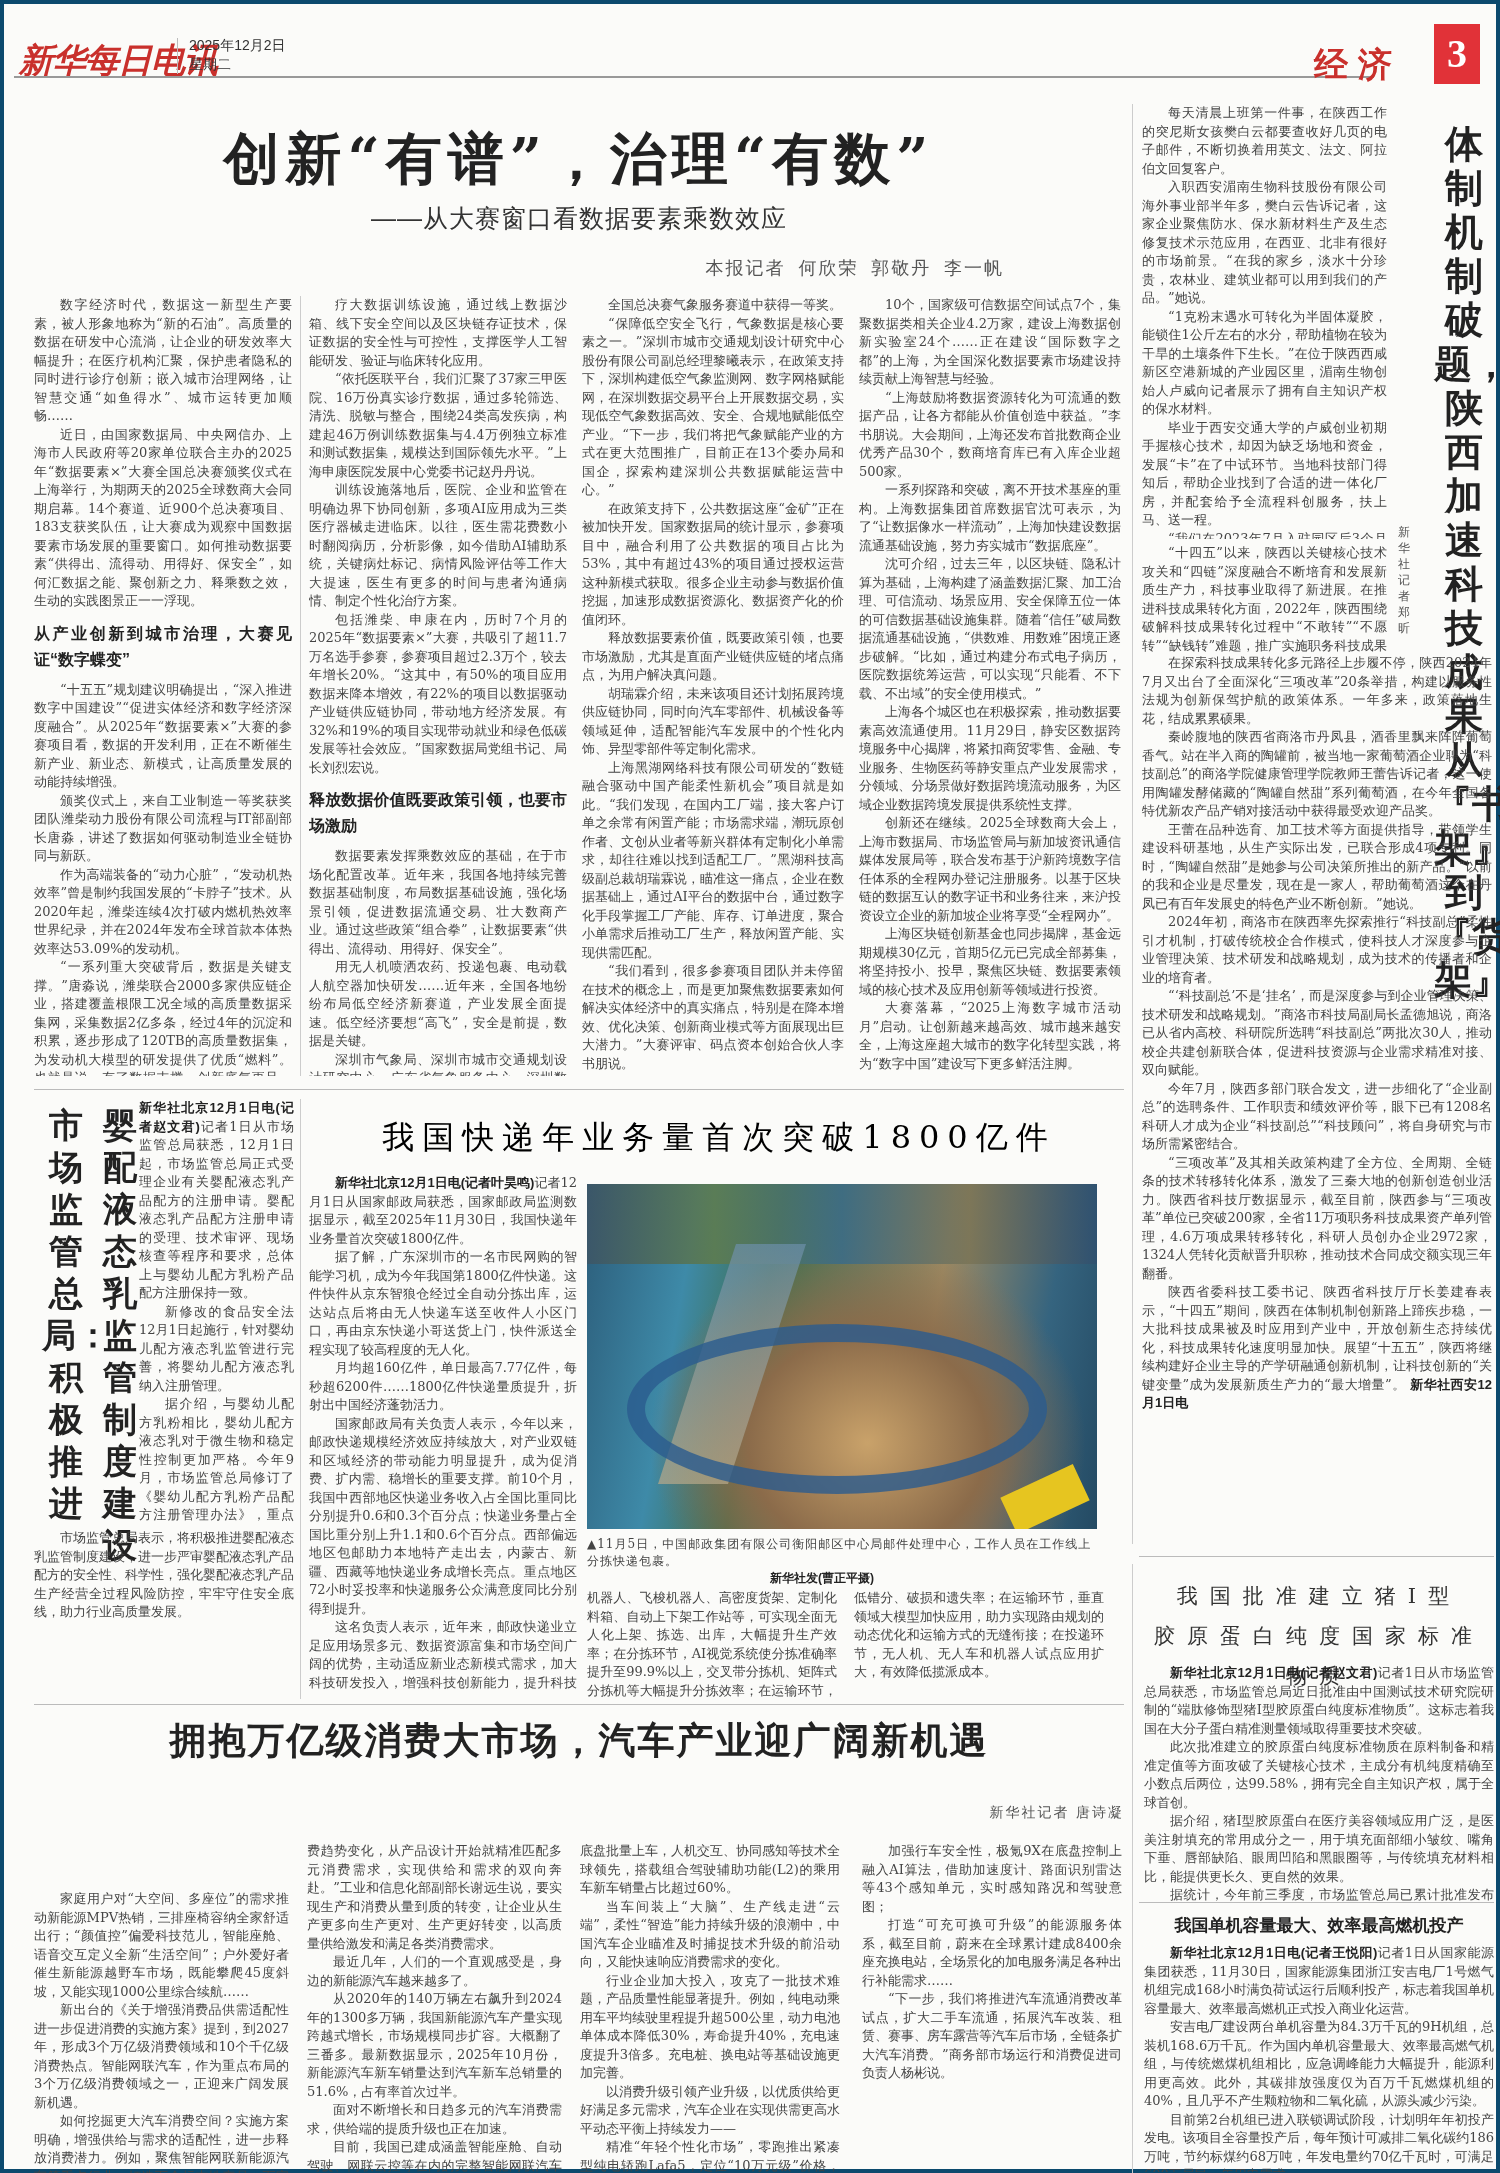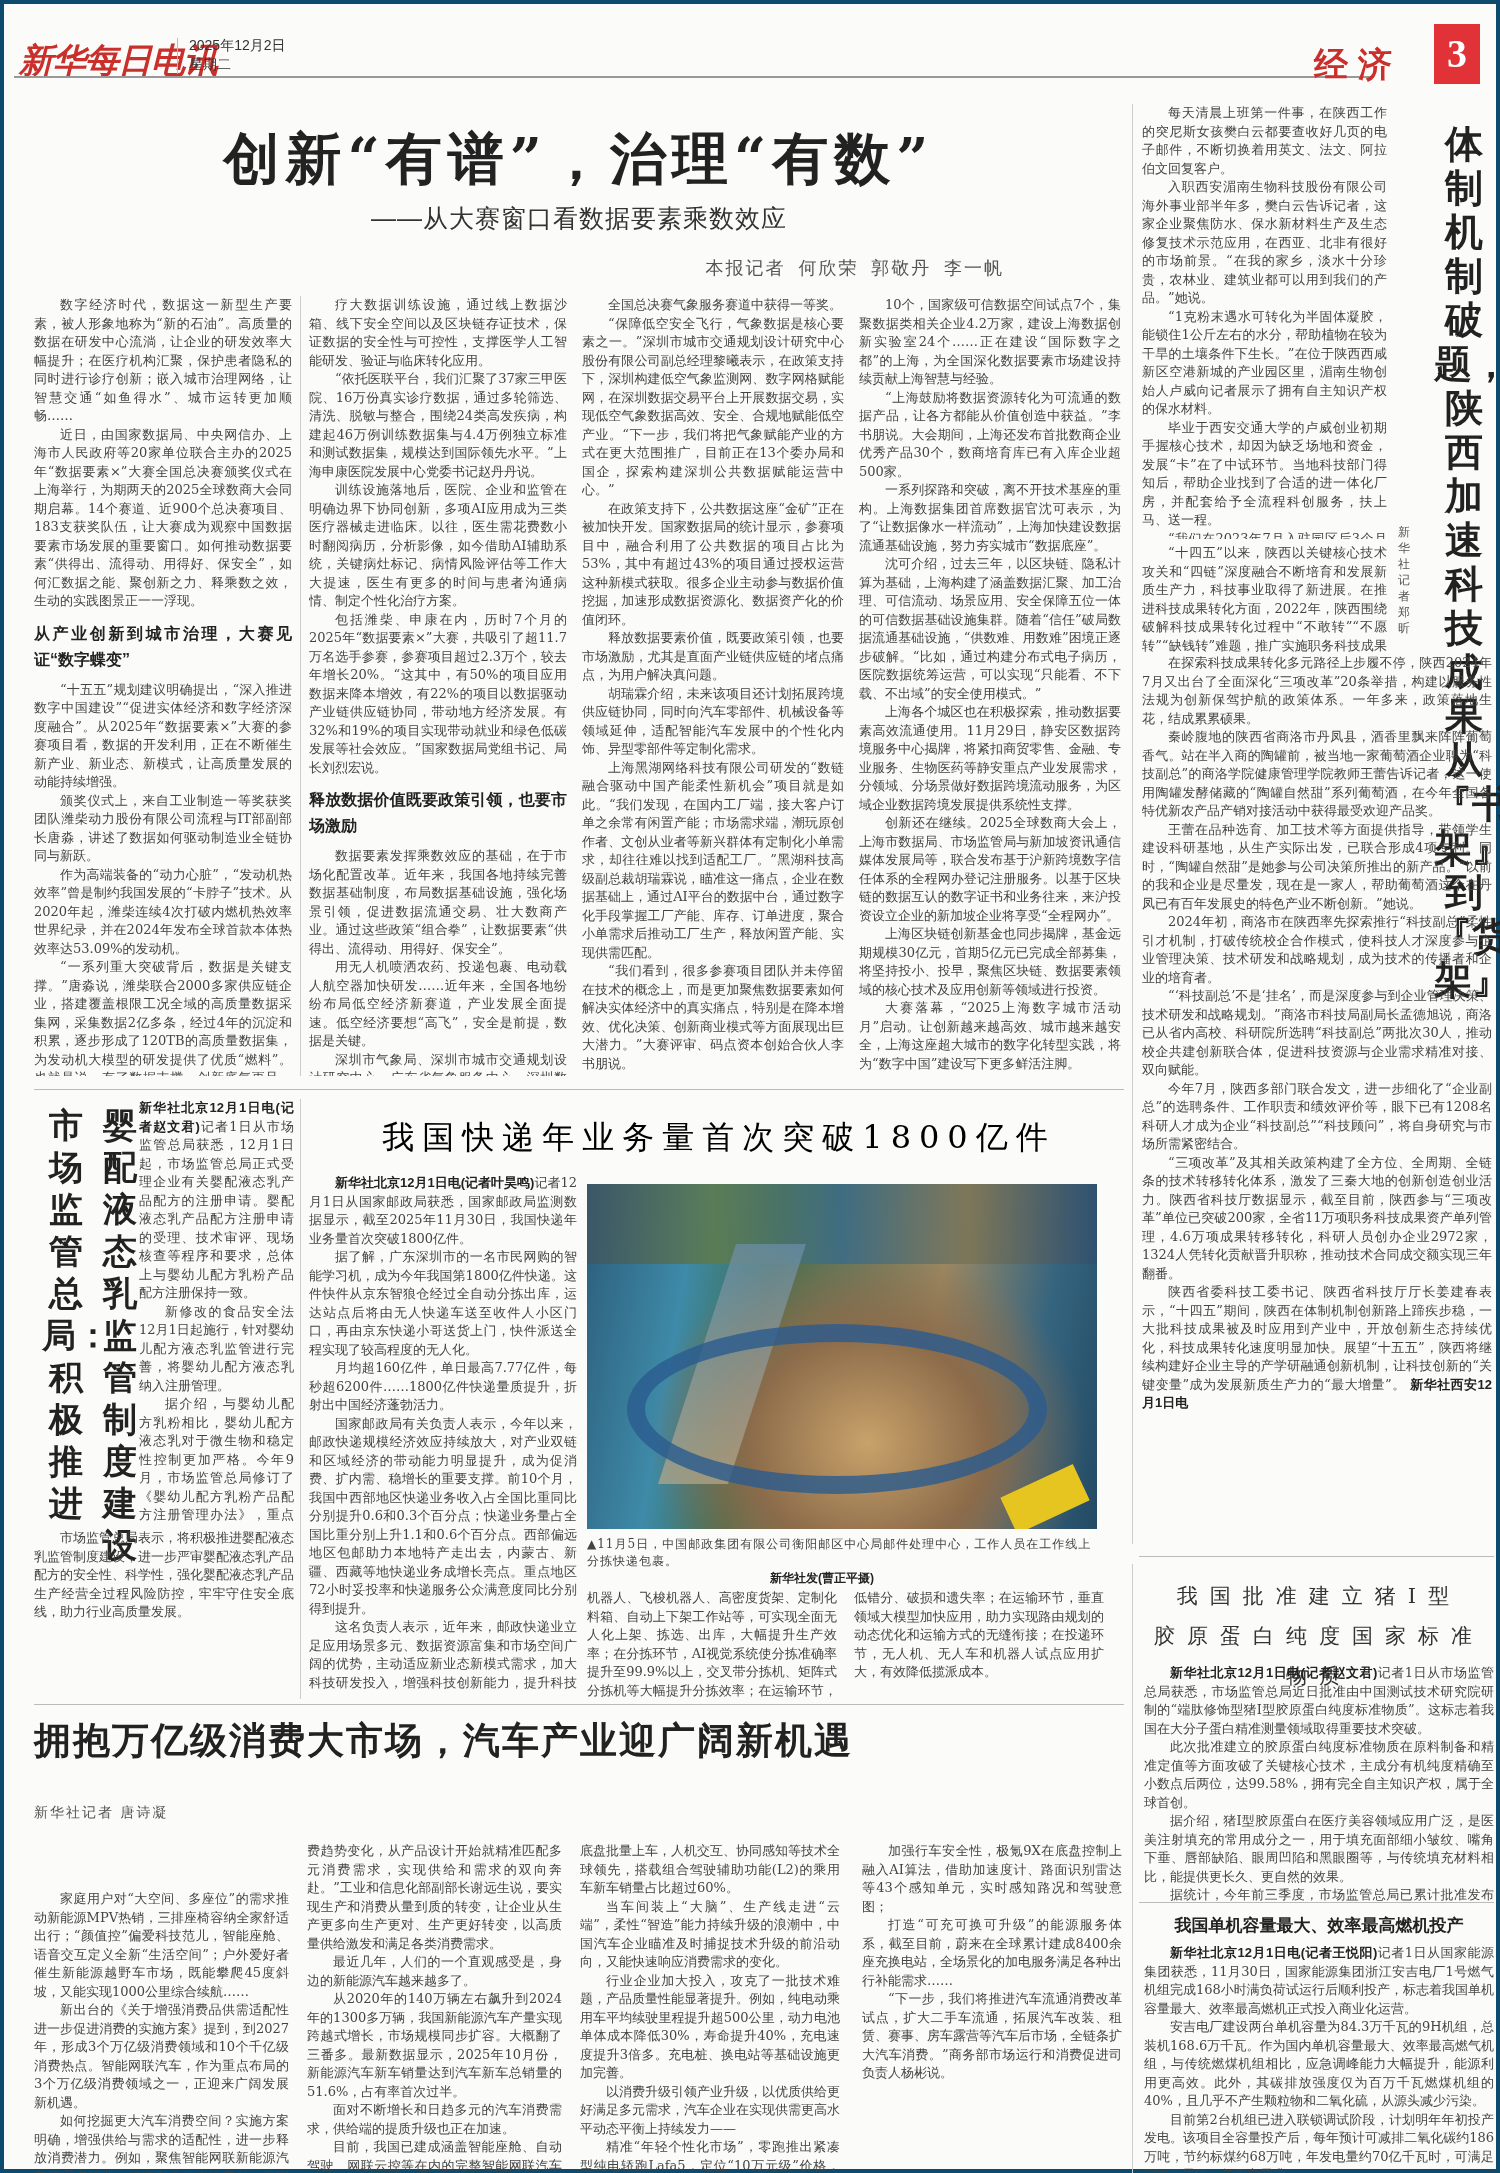--- a/index.html
+++ b/index.html
@@ -42,22 +42,22 @@
     background:
       radial-gradient(ellipse at 55% 75%, #c9a26a 0%, #8b6b4a 30%, rgba(0,0,0,0) 55%),
       linear-gradient(100deg, #2c5d7a 0%, #3e8aa8 20%, #3f6e4d 35%, #6a7b5e 50%, #9d8a63 65%, #35647f 85%, #244a63 100%); }
   .photo .belt { position: absolute; left: 40px; top: 140px; width: 420px; height: 170px; border-radius: 50%; border: 18px solid #2b5b8e; opacity: .8; }
   .photo .belt2 { position: absolute; left: 110px; top: 60px; width: 70px; height: 240px; background: linear-gradient(180deg,#6c8faa,#b8a98a); transform: skewX(-18deg); opacity: .7; }
   .photo .stack { position: absolute; left: 0; top: 0; width: 100%; height: 80px; background: linear-gradient(90deg,#3d5566,#5f7b4b,#3a6b88,#7a7456,#2f5070); opacity: .85; }
   .photo .sign { position: absolute; right: 12px; bottom: 10px; width: 80px; height: 40px; background: #e6c520; transform: rotate(-25deg); }
   .caption { position: absolute; left: 583px; top: 1532px; width: 510px; font-size: 12px; line-height: 17px; color: #444; letter-spacing: 1px; }
   .caption .credit { display: block; text-align: center; font-family: "Liberation Sans", sans-serif; font-weight: bold; color: #222; letter-spacing: 0; padding-right: 40px; }
 
-  .auto-title { position: absolute; left: 30px; top: 1712px; width: 1090px; text-align: left; font-size: 37px; font-weight: bold; color: #222; letter-spacing: 2px; }
-  .auto-byline { position: absolute; left: 30px; top: 1800px; width: 1090px; text-align: left; font-size: 14px; color: #555; letter-spacing: 2px; }
+  .auto-title { position: absolute; left: 30px; top: 1712px; width: 1090px; text-align: center; font-size: 37px; font-weight: bold; color: #222; letter-spacing: 2px; }
+  .auto-byline { position: absolute; left: 30px; top: 1800px; width: 1090px; text-align: right; font-size: 14px; color: #555; letter-spacing: 2px; }
 
   .side-title { position: absolute; left: 1145px; top: 1572px; width: 340px; text-align: center; font-size: 21px; color: #333; letter-spacing: 12px; line-height: 40px; }
   .side-title2 { position: absolute; left: 1145px; top: 1910px; width: 340px; text-align: center; font-size: 17px; font-weight: bold; color: #222; font-family: "Liberation Sans", sans-serif; }
 </style>
 </head>
 <body>
 
 <div class="page">
 
   <div class="masthead">

